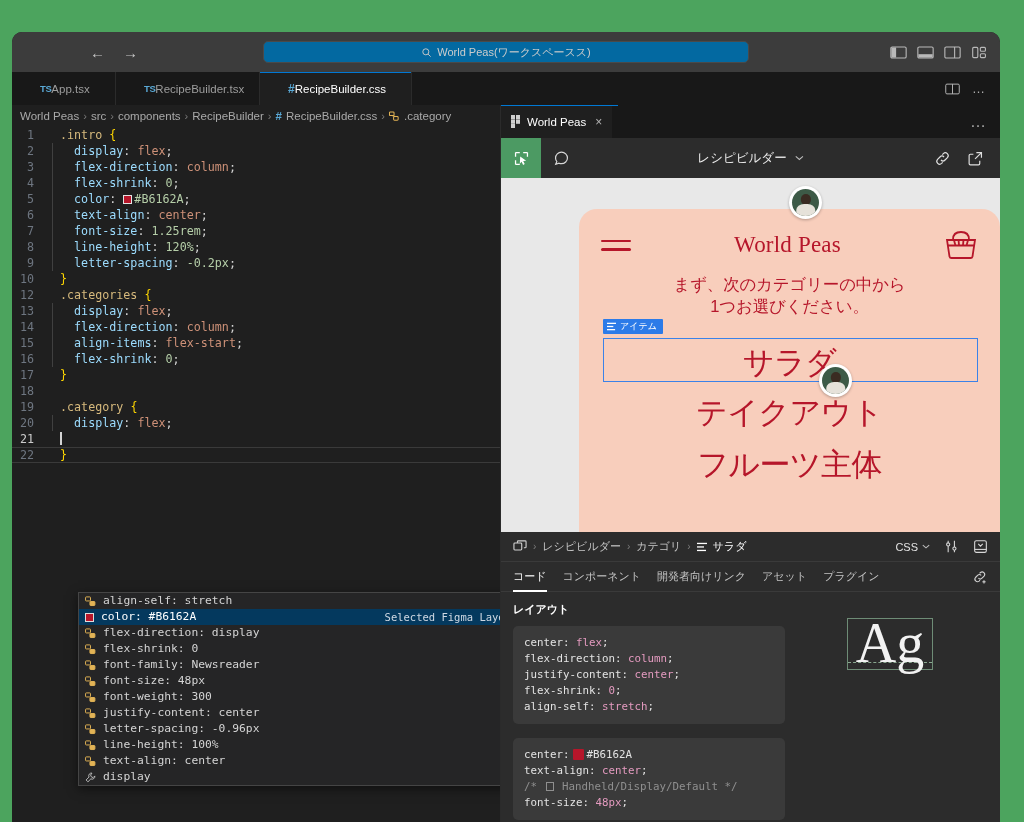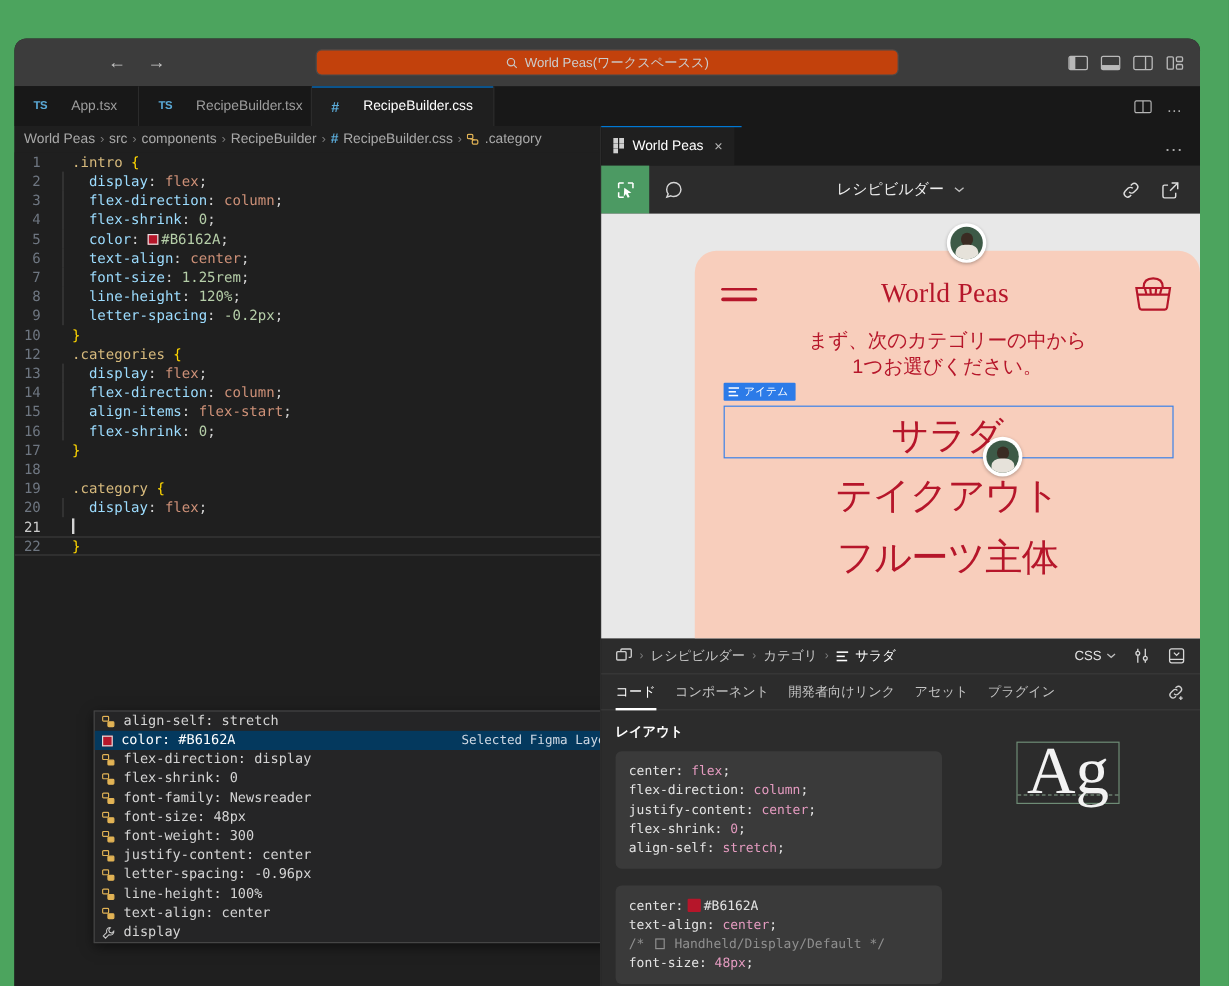--- a/index.html
+++ b/index.html
@@ -30,21 +30,21 @@
     align-items: center;
     flex: 0 0 auto;
     position: relative;
   }
   .navbtns { display:flex; gap: 18px; margin-left: 78px; color: #CCCCCC; }
   .navbtn { font-size: 15px; line-height: 1; cursor: default; color:#c8c8c8; }
   #cmd-center {
     position: absolute;
     left: 50%; transform: translateX(-50%);
     width: 486px; height: 22px;
-    background: #c2410c;
+    background: #0369a1;
     border: 1px solid #4a4a4a;
     border-radius: 5px;
     display: flex; align-items: center; justify-content: center;
     gap: 5px;
     color: #CCCCCC; font-size: 11px;
   }
   .mini-search-icon { width: 11px; height: 11px; flex: 0 0 auto; }
   #layout-icons {
     position: absolute; right: 12px;
     display: flex; gap: 10px; align-items: center;
@@ -54,22 +54,22 @@
   
   #tabstrip {
     height: 33px;
     background: #181818;
     display: flex;
     align-items: stretch;
     flex: 0 0 auto;
     position: relative;
   }
   .tab {
-    display: flex; align-items: center; gap: 20px;
-    padding: 0 16px;
+    display: flex; align-items: center; gap: 0;
+    padding: 0 28px;
     font-size: 11.5px;
     color: #9d9d9d;
     background: #181818;
     border-right: 1px solid #2b2b2b;
     position: relative;
     min-width: 0;
   }
   .tab.active {
     background: #1F1F1F;
     color: #ffffff;

